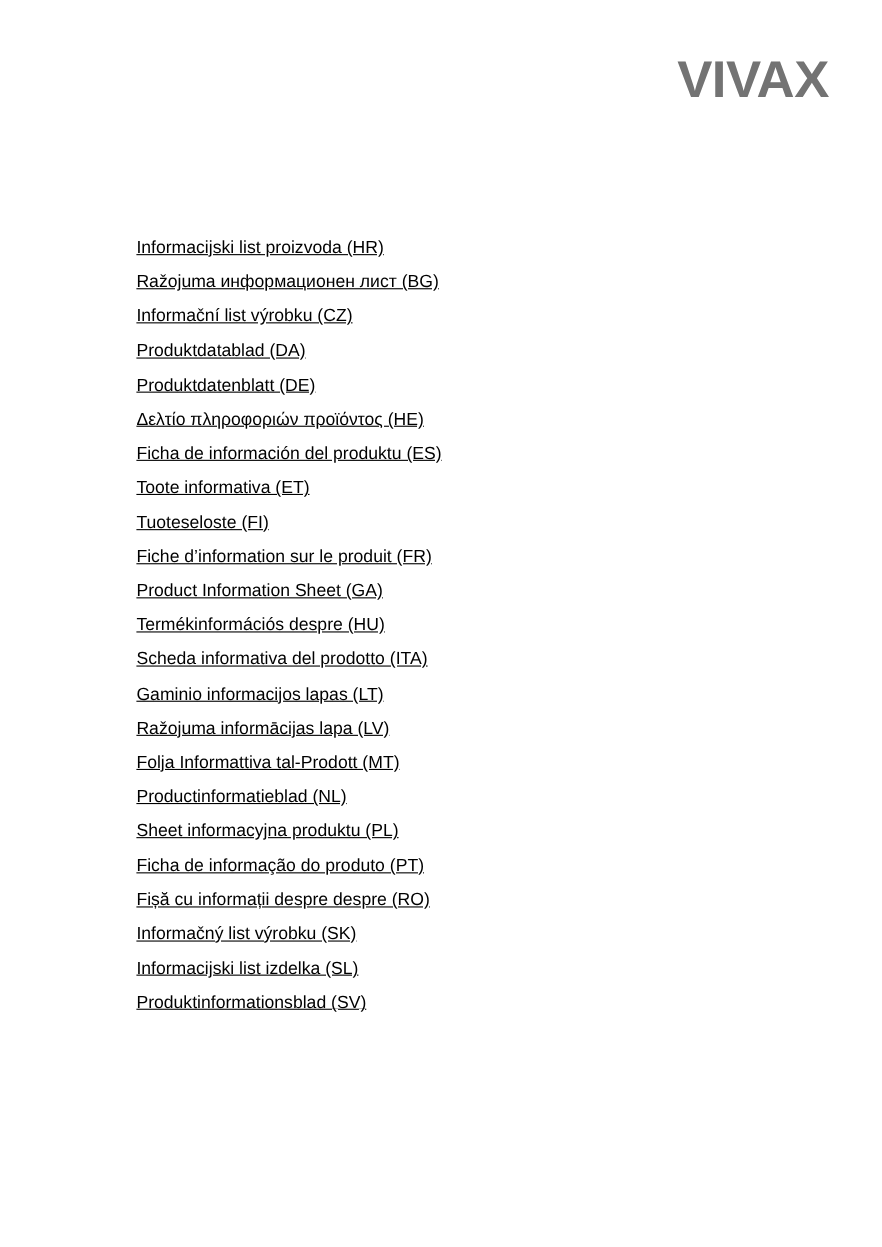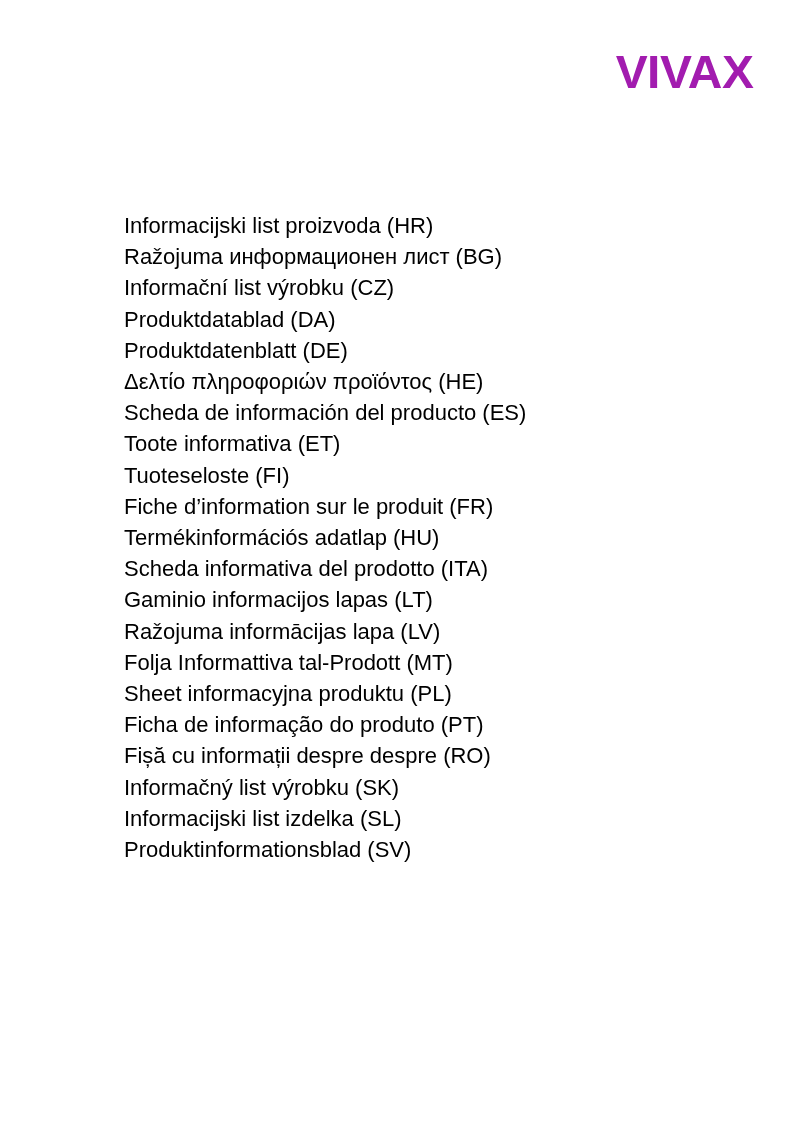--- a/index.html
+++ b/index.html
@@ -24,71 +24,74 @@
   
   .logo {
     position: absolute;
     top: 48px;
     right: 50px;
     font-family: "DejaVu Sans", sans-serif;
     font-weight: 700;
     font-size: 46px;
     letter-spacing: 1px;
     line-height: 1;
-    color: #a21caf;
+    color: #737373;
     display: flex;
     align-items: center;
     margin-left: 16px;
   }
   .logo .lg-text {
     font-family: "Liberation Sans", sans-serif;
     font-weight: 700;
     font-size: 47px;
     letter-spacing: -0.5px;
     transform: scaleX(1.02);
   }
   
   .lang-list {
     position: absolute;
     left: 124px;
     top: 210px;
     width: 560px;
   }
   .lang-item {
-    font-size: 22px;
+    font-size: 16px;
     line-height: 31.2px;
     color: #000000;
     white-space: nowrap;
+    text-decoration: underline;
   }
 </style>
 </head>
 <body>
 
 <div class="page">
 
   <div class="logo">
     <span class="lg-text">VIVAX</span>
   </div>
 
   <div class="lang-list">
     <div class="lang-item">Informacijski list proizvoda (HR)</div>
     <div class="lang-item">Ražojuma информационен лист (BG)</div>
     <div class="lang-item">Informační list výrobku (CZ)</div>
     <div class="lang-item">Produktdatablad (DA)</div>
     <div class="lang-item">Produktdatenblatt (DE)</div>
     <div class="lang-item">Δελτίο πληροφοριών προϊόντος (HE)</div>
-    <div class="lang-item">Scheda de información del producto (ES)</div>
+    <div class="lang-item">Ficha de información del produktu (ES)</div>
     <div class="lang-item">Toote informativa (ET)</div>
     <div class="lang-item">Tuoteseloste (FI)</div>
     <div class="lang-item">Fiche d’information sur le produit (FR)</div>
-    <div class="lang-item">Termékinformációs adatlap (HU)</div>
+    <div class="lang-item">Product Information Sheet (GA)</div>
+    <div class="lang-item">Termékinformációs despre (HU)</div>
     <div class="lang-item">Scheda informativa del prodotto (ITA)</div>
     <div class="lang-item">Gaminio informacijos lapas (LT)</div>
     <div class="lang-item">Ražojuma informācijas lapa (LV)</div>
     <div class="lang-item">Folja Informattiva tal-Prodott (MT)</div>
+    <div class="lang-item">Productinformatieblad (NL)</div>
     <div class="lang-item">Sheet informacyjna produktu (PL)</div>
     <div class="lang-item">Ficha de informação do produto (PT)</div>
     <div class="lang-item">Fișă cu informații despre despre (RO)</div>
     <div class="lang-item">Informačný list výrobku (SK)</div>
     <div class="lang-item">Informacijski list izdelka (SL)</div>
     <div class="lang-item">Produktinformationsblad (SV)</div>
   </div>
 
 </div>
 

